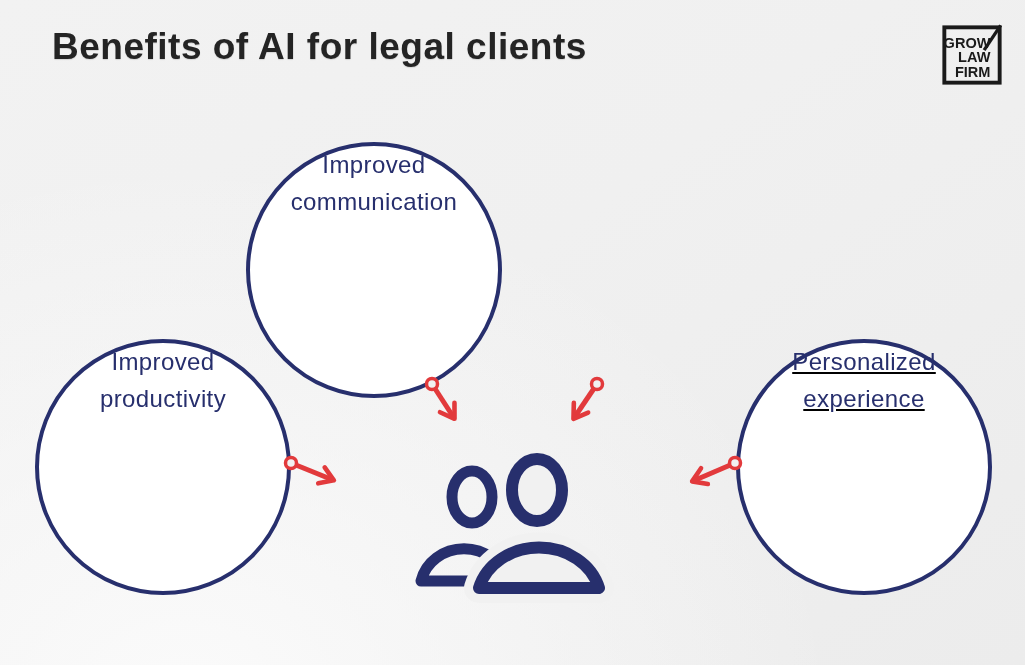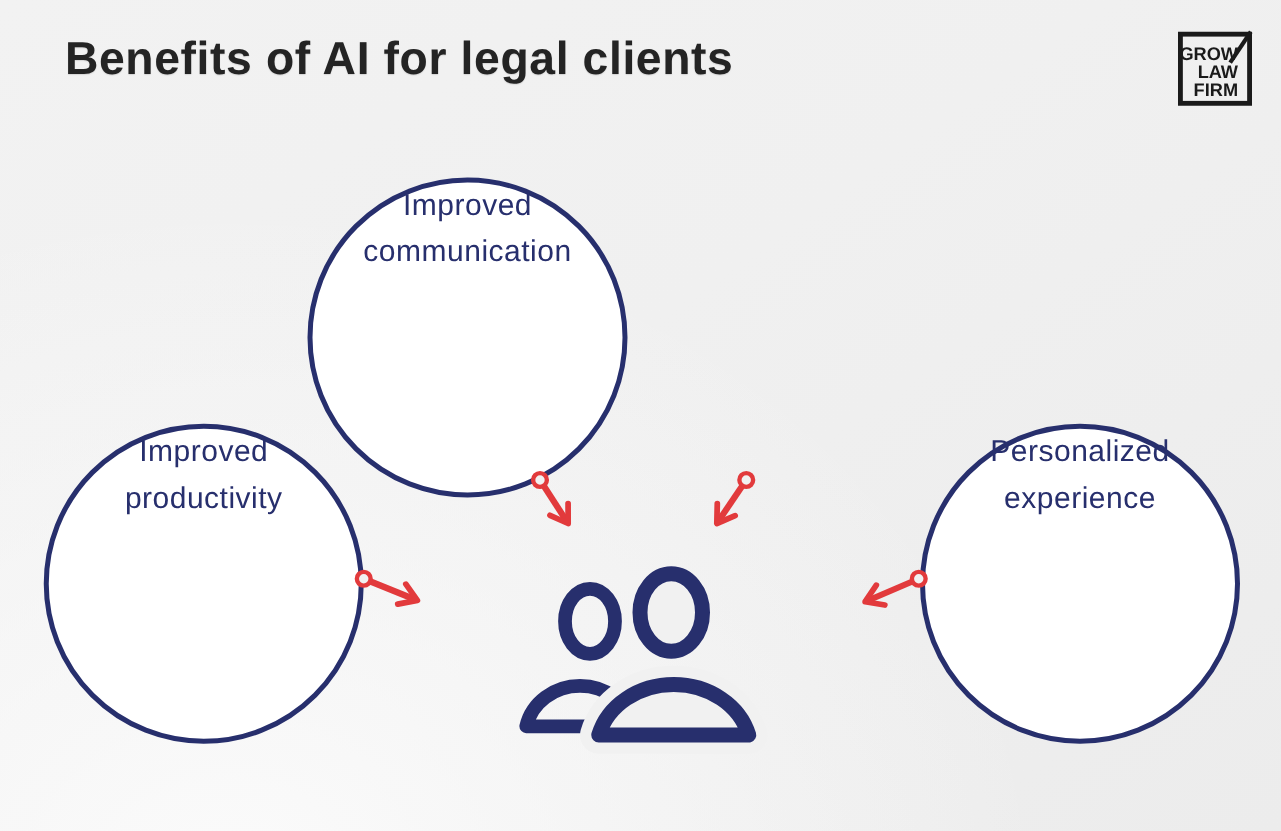--- a/index.html
+++ b/index.html
@@ -32,21 +32,21 @@
     text-align:center;
   }
   .benefit-label{
     color:#272f6d;font-size:24px;font-weight:500;
     line-height:1.55;letter-spacing:.4px;
     white-space:pre-line;
   }
   .c1{left:246px;top:142px;}
   .c2{left:522px;top:140px;}
   .c3{left:35px;top:339px;}
-  .c4{left:736px;top:339px;}
+  .c4{left:736px;top:339px;text-decoration:underline;}
   .overlay{
     position:absolute;left:0;top:0;width:1025px;height:665px;
     pointer-events:none;
   }
   .people-icon{
     position:absolute;left:410px;top:445px;width:210px;height:160px;
   }
 </style>
 </head>
 <body>

